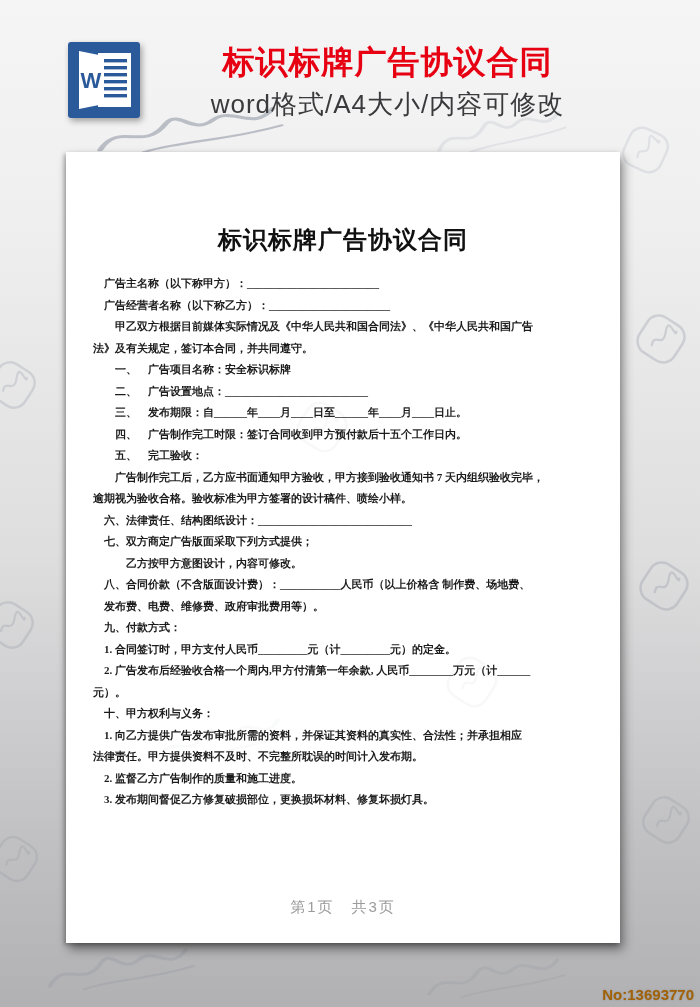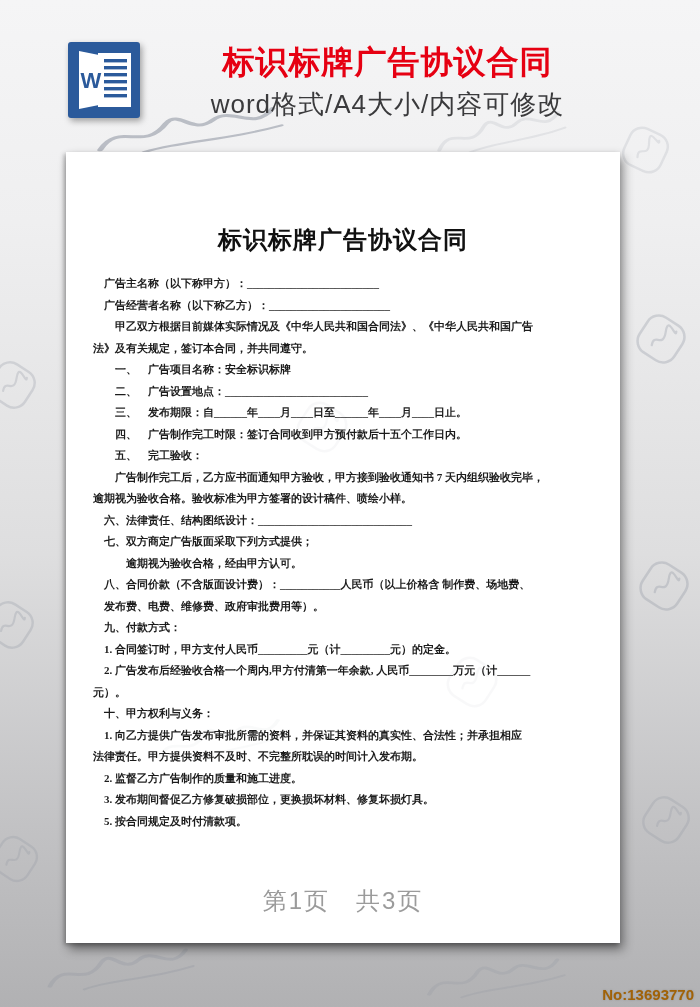--- a/index.html
+++ b/index.html
@@ -16,21 +16,21 @@
   .header-subtitle{font-size:26px;line-height:30px;color:#3a3a3c;margin-top:9px;letter-spacing:1px;text-align:center;}
   
   .page{position:absolute;left:66px;top:152px;width:554px;height:791px;background:#ffffff;z-index:2;
     box-shadow:-2px 2px 4px rgba(0,0,0,.25), 3px 6px 10px rgba(0,0,0,.45);}
   .doc-title{margin:72px 0 0 0;text-align:center;font-size:24px;font-weight:700;color:#111;
     font-family:"Liberation Serif",serif;letter-spacing:1px;}
   .doc-body{margin:17px 26px 0 27px;}
   .doc-line{font-size:11px;line-height:21.5px;white-space:pre;font-weight:600;color:#1c1c1c;
     font-family:"Liberation Serif",serif;}
   .page-footer{position:absolute;left:0;right:0;bottom:26px;text-align:center;
-    font-size:24px;color:#9b9b9b;letter-spacing:2px;}
+    font-size:15px;color:#9b9b9b;letter-spacing:2px;}
   
   .wm{position:absolute;pointer-events:none;color:#848b99;}
   .wm svg{display:block;width:100%;height:100%;}
   .wm-bg{z-index:1;}
   .wm-top{z-index:3;}
   
   .site-no{position:absolute;right:6px;bottom:4px;z-index:5;color:#a16207;font-size:15px;
     text-shadow:0 0 2px rgba(120,120,120,.6);font-weight:bold;}
 </style>
 </head>
@@ -135,33 +135,32 @@
       <div class="doc-line">法》及有关规定，签订本合同，并共同遵守。</div>
       <div class="doc-line">　　一、　广告项目名称：安全标识标牌</div>
       <div class="doc-line">　　二、　广告设置地点：__________________________</div>
       <div class="doc-line">　　三、　发布期限：自______年____月____日至______年____月____日止。</div>
       <div class="doc-line">　　四、　广告制作完工时限：签订合同收到甲方预付款后十五个工作日内。</div>
       <div class="doc-line">　　五、　完工验收：</div>
       <div class="doc-line">　　广告制作完工后，乙方应书面通知甲方验收，甲方接到验收通知书 7 天内组织验收完毕，</div>
       <div class="doc-line">逾期视为验收合格。验收标准为甲方签署的设计稿件、喷绘小样。</div>
       <div class="doc-line">　六、法律责任、结构图纸设计：____________________________</div>
       <div class="doc-line">　七、双方商定广告版面采取下列方式提供；</div>
-      <div class="doc-line">　　　逾期视为验收合格，经由甲方认可。</div>
+      <div class="doc-line">　　　乙方按甲方意图设计，内容可修改。</div>
       <div class="doc-line">　八、合同价款（不含版面设计费）：___________人民币（以上价格含 制作费、场地费、</div>
       <div class="doc-line">　发布费、电费、维修费、政府审批费用等）。</div>
       <div class="doc-line">　九、付款方式：</div>
       <div class="doc-line">　1. 合同签订时，甲方支付人民币_________元（计_________元）的定金。</div>
       <div class="doc-line">　2. 广告发布后经验收合格一个周内,甲方付清第一年余款, 人民币________万元（计______</div>
       <div class="doc-line">元）。</div>
       <div class="doc-line">　十、甲方权利与义务：</div>
       <div class="doc-line">　1. 向乙方提供广告发布审批所需的资料，并保证其资料的真实性、合法性；并承担相应</div>
       <div class="doc-line">法律责任。甲方提供资料不及时、不完整所耽误的时间计入发布期。</div>
       <div class="doc-line">　2. 监督乙方广告制作的质量和施工进度。</div>
       <div class="doc-line">　3. 发布期间督促乙方修复破损部位，更换损坏材料、修复坏损灯具。</div>
-      <div class="doc-line">　5. 按合同规定及时付清款项。</div>
     </div>
   <div class="page-footer">第1页　共3页</div>
 </div>
 
 <div class="wm wm-top" style="left:290px;top:395px;width:64px;height:64px;opacity:.05;transform:rotate(-12deg);">
     <svg viewBox="0 0 60 60">
       <use href="#wm-seal"></use>
     </svg>
   </div>
 <div class="wm wm-top" style="left:440px;top:650px;width:64px;height:64px;opacity:.05;transform:rotate(-12deg);">

